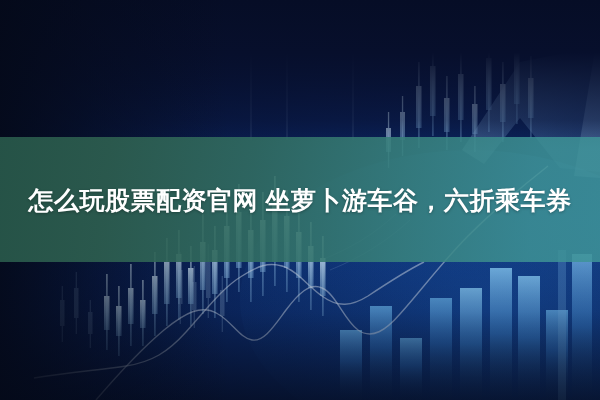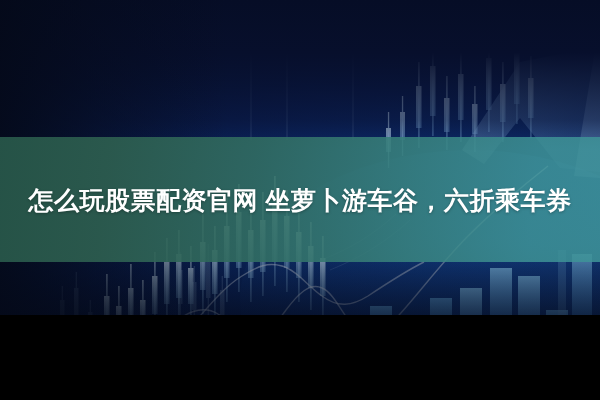--- a/index.html
+++ b/index.html
@@ -1,18 +1,18 @@
 <!DOCTYPE html>
 <html><head>
 <meta charset="utf-8">
 <style>
   html,body{margin:0;padding:0;background:#000;}
   #stage{
     position:relative;
-    width:600px;height:315px;
+    width:600px;height:400px;
     overflow:hidden;
     font-family:"Liberation Sans","DejaVu Sans",sans-serif;
     background:#091232;
   }
 
   
   .bg-base{
     position:absolute;inset:0;
     background:
       radial-gradient(130% 95% at 82% 76%, #11408f 0%, #0d2f72 26%, #0a1f53 52%, #07153a 75%, #050e28 100%),

